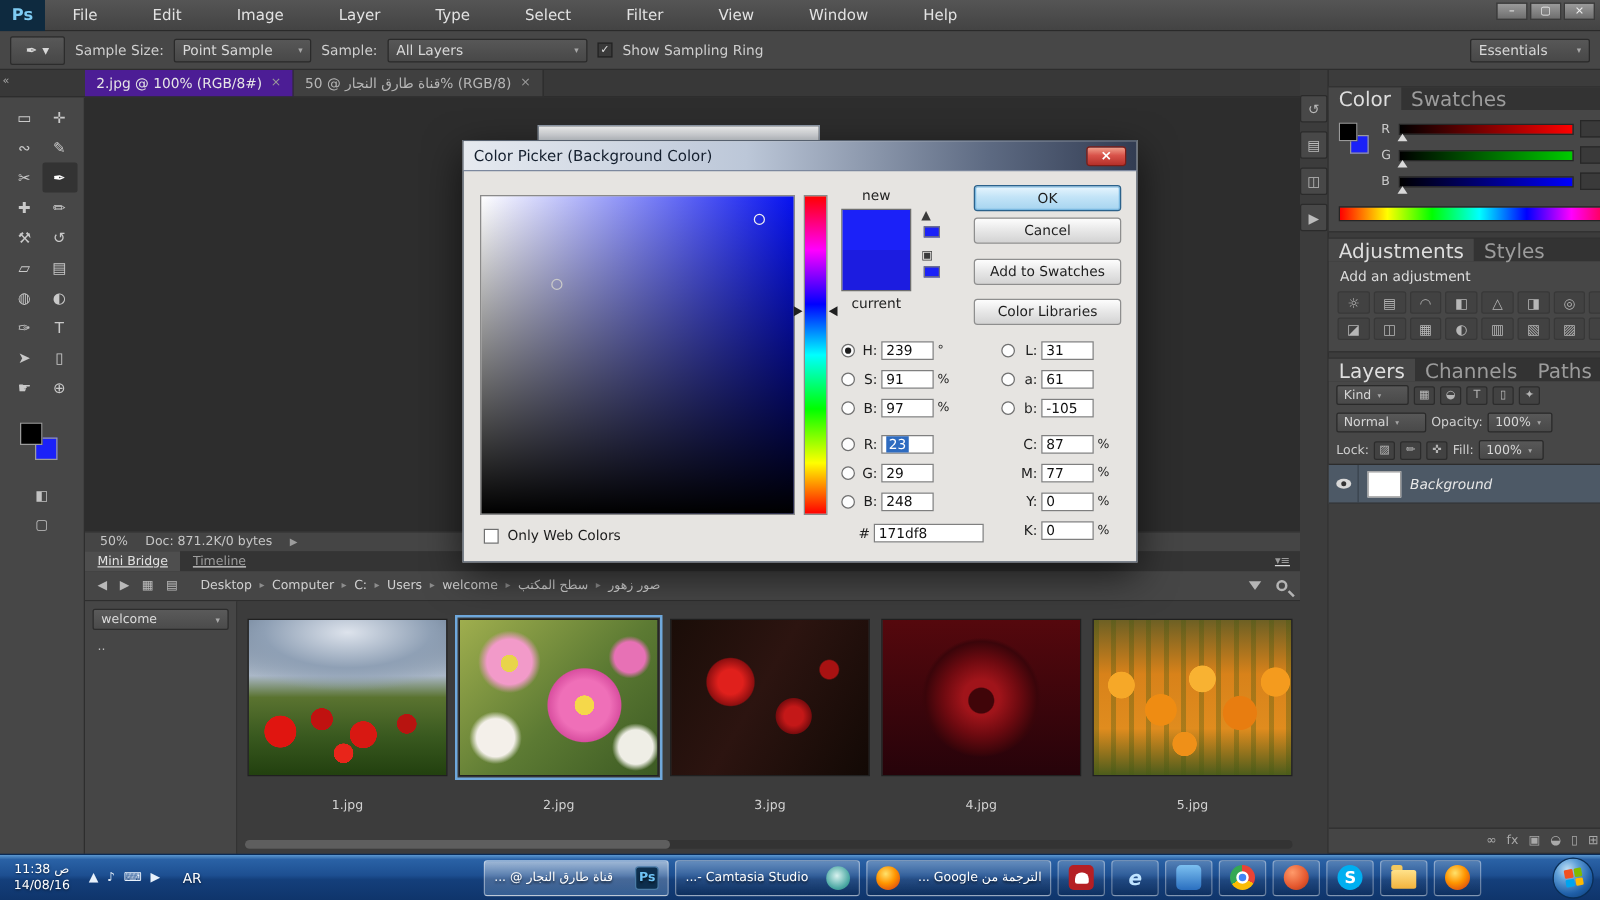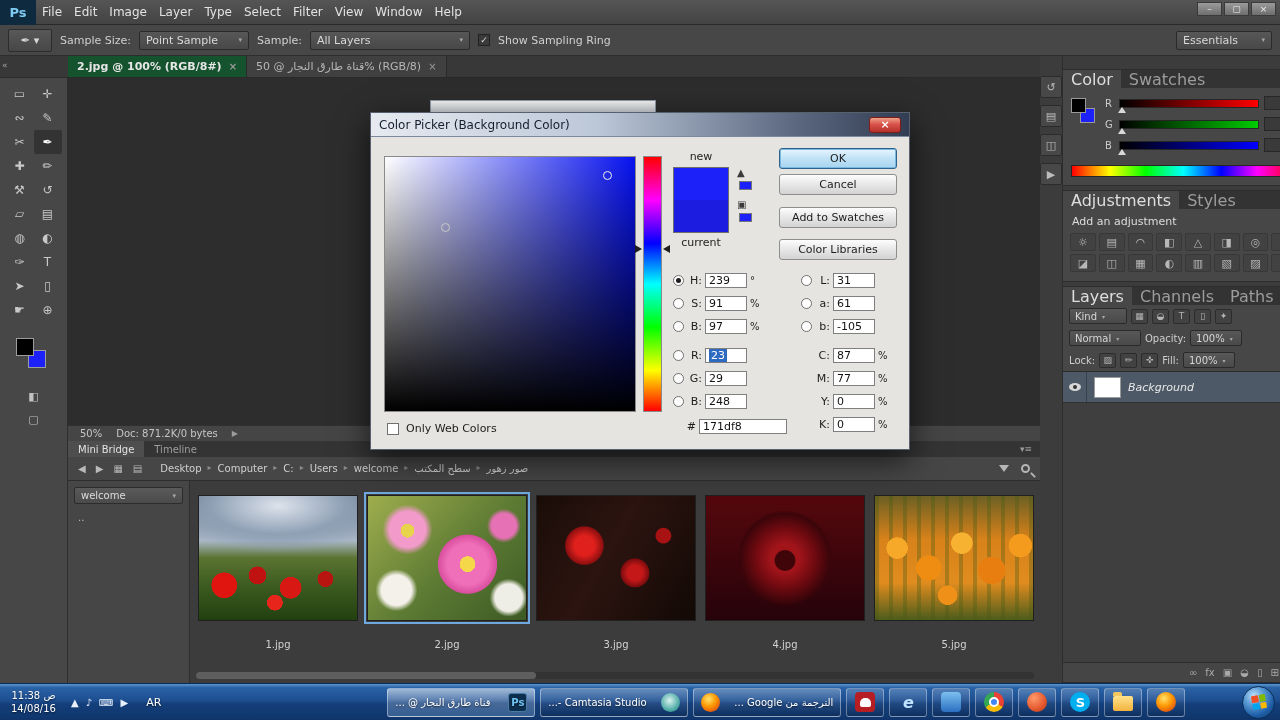--- a/index.html
+++ b/index.html
@@ -5,21 +5,21 @@
   html,body{margin:0;padding:0;background:#222;}
   *{box-sizing:border-box;}
   .screen{position:relative;width:1280px;height:720px;overflow:hidden;background:#3c3c3c;
     font-family:"DejaVu Sans",sans-serif;font-size:11px;color:#d6d6d6;}
 
   
   .menubar{position:absolute;left:0;top:0;right:0;height:25px;background:linear-gradient(#555,#434343);
     border-bottom:1px solid #2a2a2a;display:flex;align-items:center;}
   .ps-logo{width:36px;height:25px;background:#0e2a3f;color:#7ecbf2;font-weight:bold;font-size:13px;
     display:flex;align-items:center;justify-content:center;}
-  .menu-item{padding:0 6px;height:100%;display:flex;align-items:center;color:#e2e2e2;font-size:12px;cursor:default;}
+  .menu-item{padding:0 22px;height:100%;display:flex;align-items:center;color:#e2e2e2;font-size:12px;cursor:default;}
   .win-controls{margin-left:auto;display:flex;gap:2px;padding:2px 4px 0 0;align-self:flex-start;}
   .wc{width:25px;height:14px;background:linear-gradient(#9b9b9b,#6e6e6e);border:1px solid #3a3a3a;
     color:#eee;font-size:9px;display:flex;align-items:center;justify-content:center;}
 
   
   .optionsbar{position:absolute;left:0;top:25px;right:0;height:31px;background:#474747;
     border-bottom:1px solid #2d2d2d;display:flex;align-items:center;gap:8px;padding:0 8px;}
   .opt-tool{width:44px;height:23px;background:linear-gradient(#585858,#474747);border:1px solid #2c2c2c;
     border-radius:2px;display:flex;align-items:center;justify-content:center;gap:4px;color:#d8d8d8;}
   .opt-label{color:#cfcfcf;}
@@ -28,21 +28,21 @@
   .dd .arr{font-size:7px;color:#a8a8a8;margin-left:auto;}
   .cbx{width:12px;height:12px;background:#3a3a3a;border:1px solid #222;color:#ddd;font-size:9px;
     display:flex;align-items:center;justify-content:center;}
   .workspace{margin-left:auto;}
 
   
   .tabbar{position:absolute;left:0;top:56px;width:1040px;height:22px;background:#383838;
     border-bottom:1px solid #2a2a2a;display:flex;padding-left:68px;}
   .dtab{display:flex;align-items:center;gap:7px;padding:0 9px;border-right:1px solid #2a2a2a;
     font-size:11px;color:#b6b6b6;background:#404040;}
-  .dtab.active{background:#14532d;color:#e6e6e6;font-weight:bold;}
+  .dtab.active{background:#4c1d95;color:#e6e6e6;}
   .dtab .x{color:#9a9a9a;font-size:10px;}
   .collapse{position:absolute;font-size:9px;color:#a5a5a5;}
 
   
   .leftcol{position:absolute;left:0;top:78px;width:68px;bottom:37px;background:#474747;border-right:1px solid #2e2e2e;}
   .tools{display:grid;grid-template-columns:28px 28px;justify-content:center;padding-top:4px;}
   .tool{height:24px;display:flex;align-items:center;justify-content:center;color:#c9c9c9;font-size:12px;}
   .tool.active{background:#333;border-radius:2px;color:#fff;}
   .fgbg{position:relative;width:40px;height:40px;margin:14px auto 0;}
   .fg,.bg{position:absolute;width:18px;height:18px;border:1px solid #9c9c9c;}
@@ -55,21 +55,21 @@
   .doc-sliver{position:absolute;left:362px;top:22px;width:226px;height:13px;
     background:linear-gradient(#f4f4f4,#cdd2d8);border:1px solid #8f9aa8;}
 
   
   .statusbar{position:absolute;left:68px;top:425px;width:972px;height:16px;background:#454545;
     border-top:1px solid #303030;display:flex;align-items:center;gap:14px;padding:0 12px;font-size:10px;color:#c6c6c6;}
   .statusbar .exp{font-size:8px;color:#9c9c9c;}
 
   
   .minibridge{position:absolute;left:68px;top:441px;width:972px;bottom:37px;background:#3e3e3e;display:flex;flex-direction:column;}
-  .mb-tabs{height:16px;background:#343434;display:flex;align-items:stretch;}
+  .mb-tabs{height:16px;background:#343434;display:flex;align-items:stretch;text-decoration:underline;}
   .mb-tab{padding:0 10px;display:flex;align-items:center;font-size:10px;color:#9d9d9d;}
   .mb-tab.active{background:#4e4e4e;color:#e2e2e2;}
   .mb-menu{margin-left:auto;padding:0 8px;display:flex;align-items:center;color:#9a9a9a;font-size:9px;}
   .mb-toolbar{height:24px;background:#464646;border-bottom:1px solid #2e2e2e;display:flex;align-items:center;
     gap:10px;padding:0 10px;color:#bdbdbd;font-size:10px;}
   .mb-ico{font-size:10px;color:#b9b9b9;}
   .crumbs{display:flex;align-items:flex-start;gap:6px;margin-left:8px;}
   .crumb{color:#d0d0d0;font-size:10px;}
   .csep{color:#8d8d8d;font-size:8px;}
   .mb-right{margin-left:auto;display:flex;align-items:center;gap:12px;}

